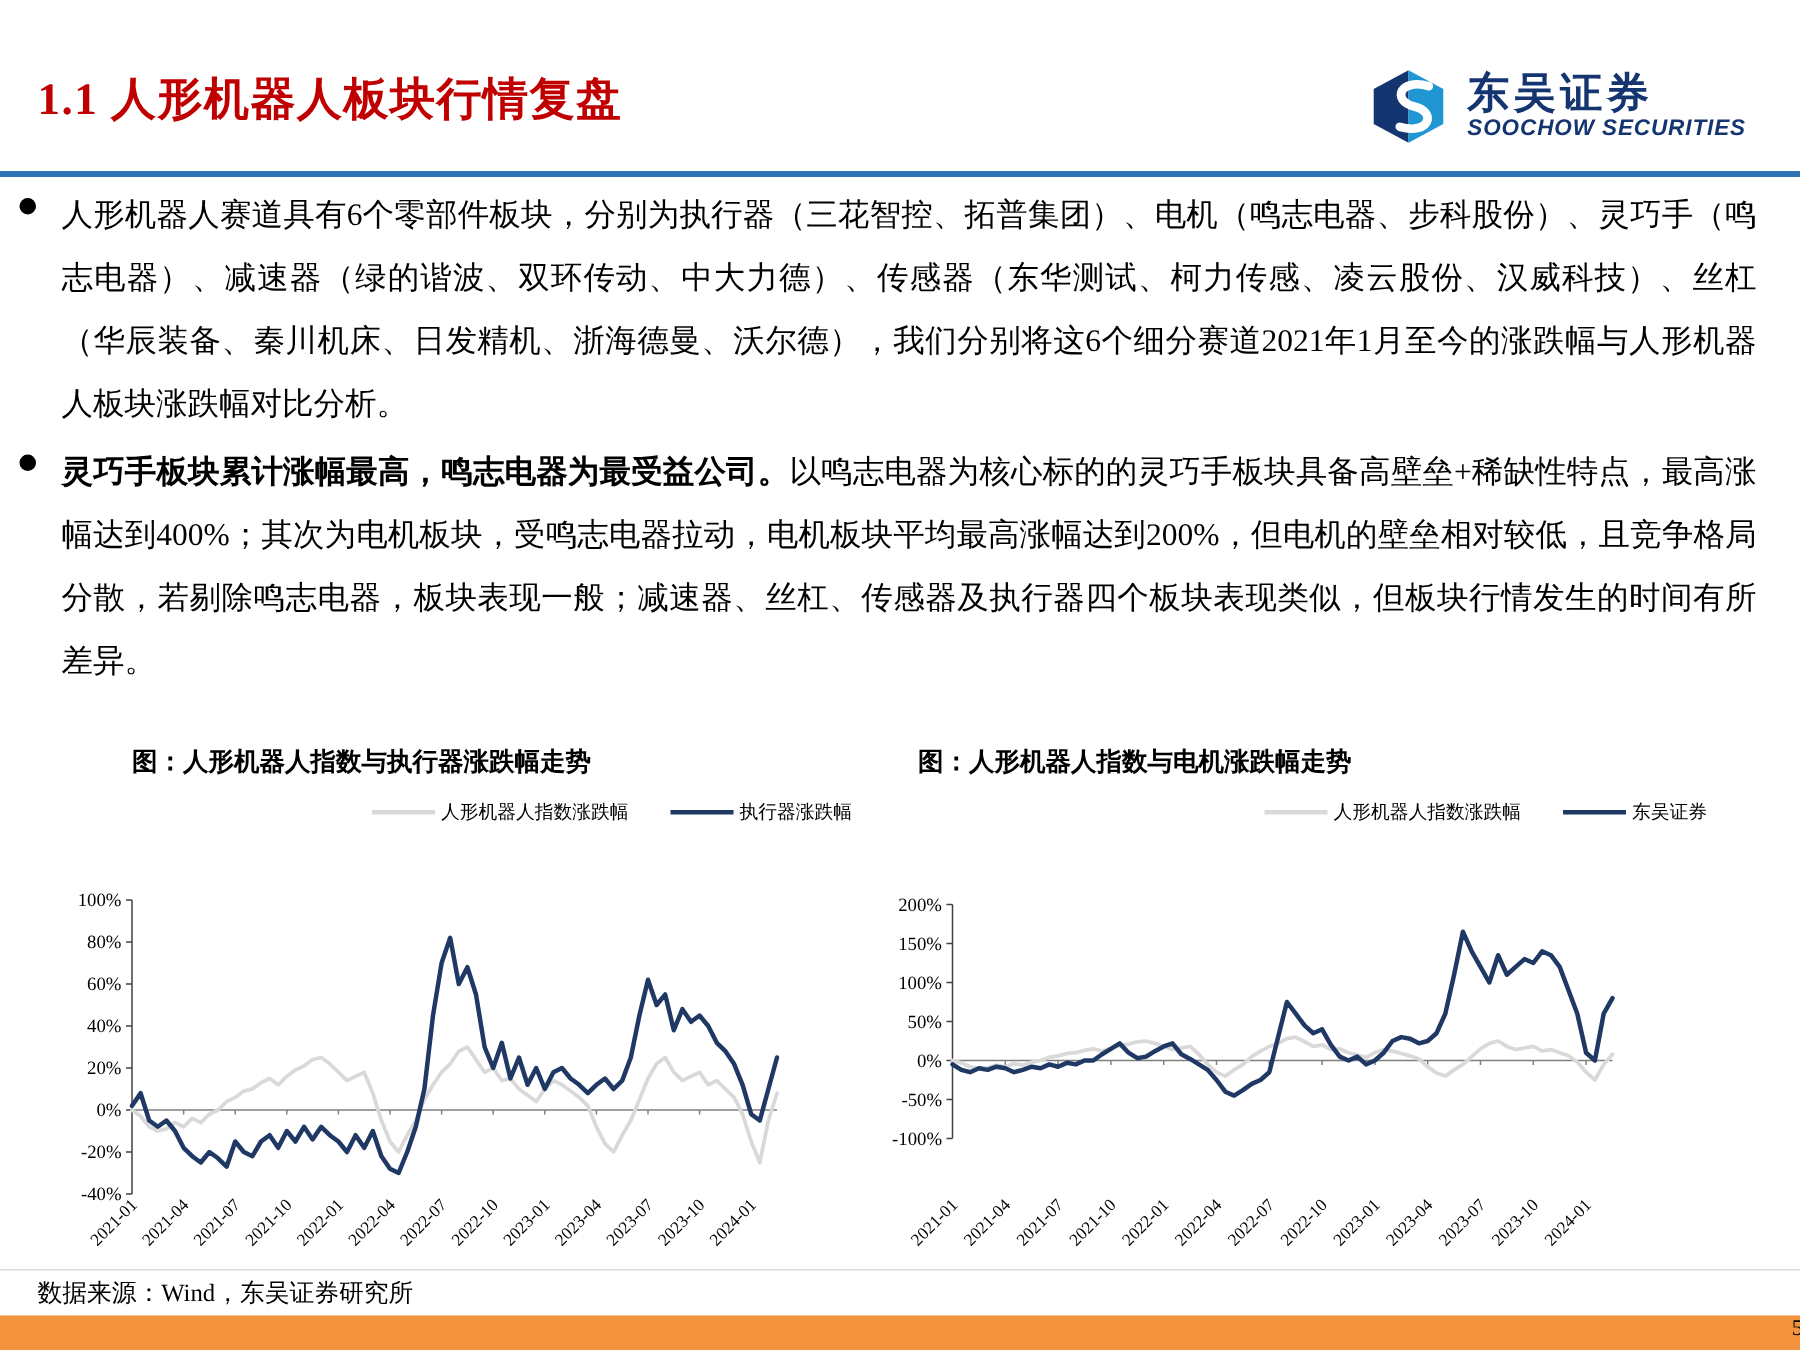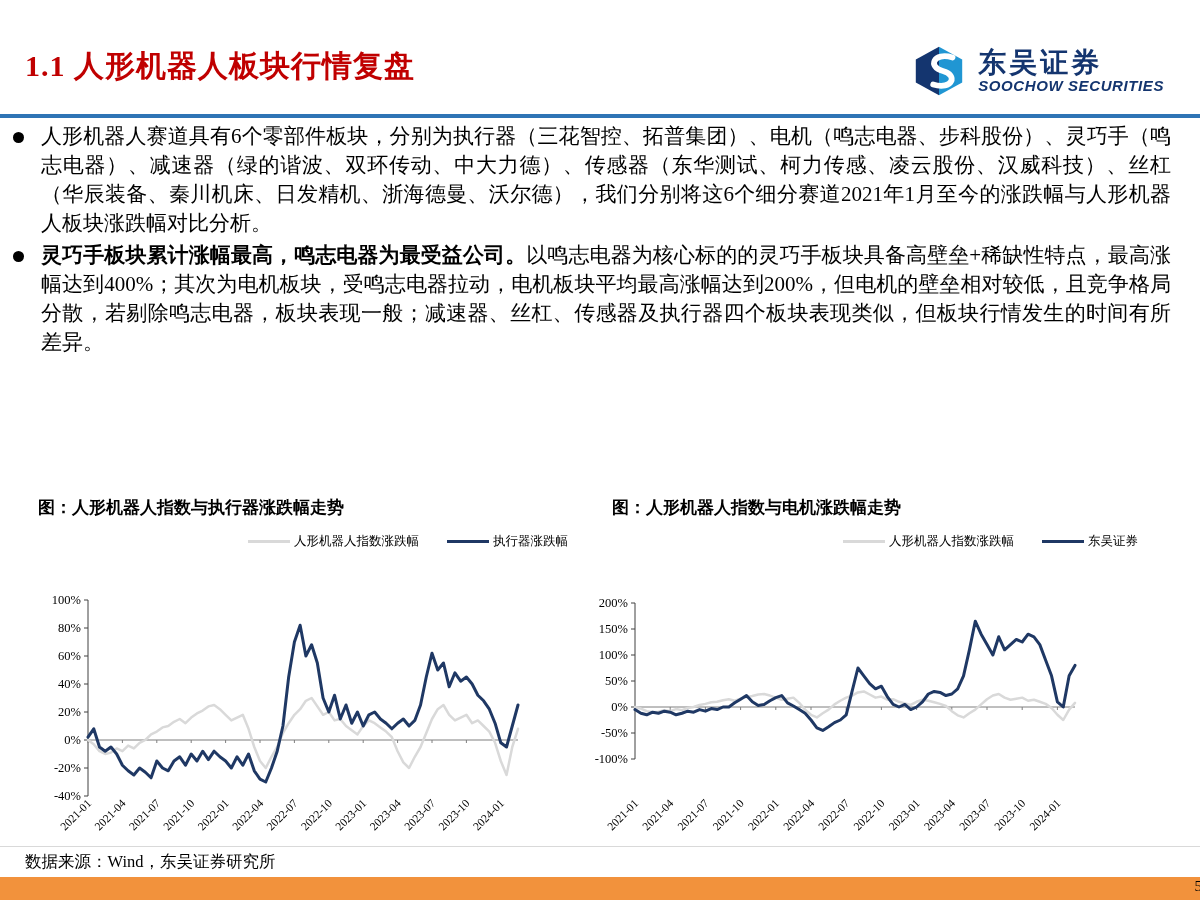--- a/index.html
+++ b/index.html
@@ -10,27 +10,27 @@
   .logo{position:absolute;right:52px;top:42px;display:flex;align-items:center;gap:10px;}
   .logo-text{display:flex;flex-direction:column;line-height:1.05;justify-content:center;}
   .logo-cn{font-size:28px;font-weight:bold;color:#14356F;letter-spacing:3px;}
   .logo-en{font-size:15px;font-weight:bold;color:#14356F;letter-spacing:0.6px;margin-top:0;
            font-family:"Liberation Sans","DejaVu Sans",sans-serif;font-style:italic;}
   .rule{position:absolute;left:0;top:114px;width:1200px;height:4px;background:#2E74B5;}
   
   .bullets{position:absolute;left:10px;top:122px;width:1165px;}
   .bullet{display:flex;margin-bottom:3px;}
   .dot{flex:none;width:11px;height:11px;border-radius:50%;background:#000;margin:10px 17px 0 3px;}
-  .bullet p{margin:0;font-size:21px;line-height:29px;text-align:justify;width:1130px;}
+  .bullet p{margin:0;font-size:21px;line-height:42px;text-align:justify;width:1130px;}
   
   .chart-block{position:absolute;top:497px;}
   .chart-block.left{left:38px;width:530px;}
   .chart-block.right{left:578px;width:560px;}
   .chart-title{font-size:17px;font-weight:bold;line-height:22px;}
-  .left .chart-title{}
+  .left .chart-title{margin-left:50px;}
   .right .chart-title{margin-left:34px;}
   .legend{display:flex;justify-content:flex-end;align-items:center;gap:28px;margin-top:14px;font-size:12.5px;}
   .legend-item{display:flex;align-items:center;gap:4px;}
   .swatch{display:inline-block;width:42px;}
   .chart-svg{display:block;margin-top:6px;}
   .chart-svg text{font-family:"Liberation Serif","DejaVu Serif",serif;}
   
   .hairline{position:absolute;left:0;top:846px;width:1200px;height:1px;background:#D9D9D9;}
   .source{position:absolute;left:25px;top:851px;font-size:16.5px;}
   .orange-bar{position:absolute;left:0;top:877px;width:1200px;height:23px;background:#F2923C;}

